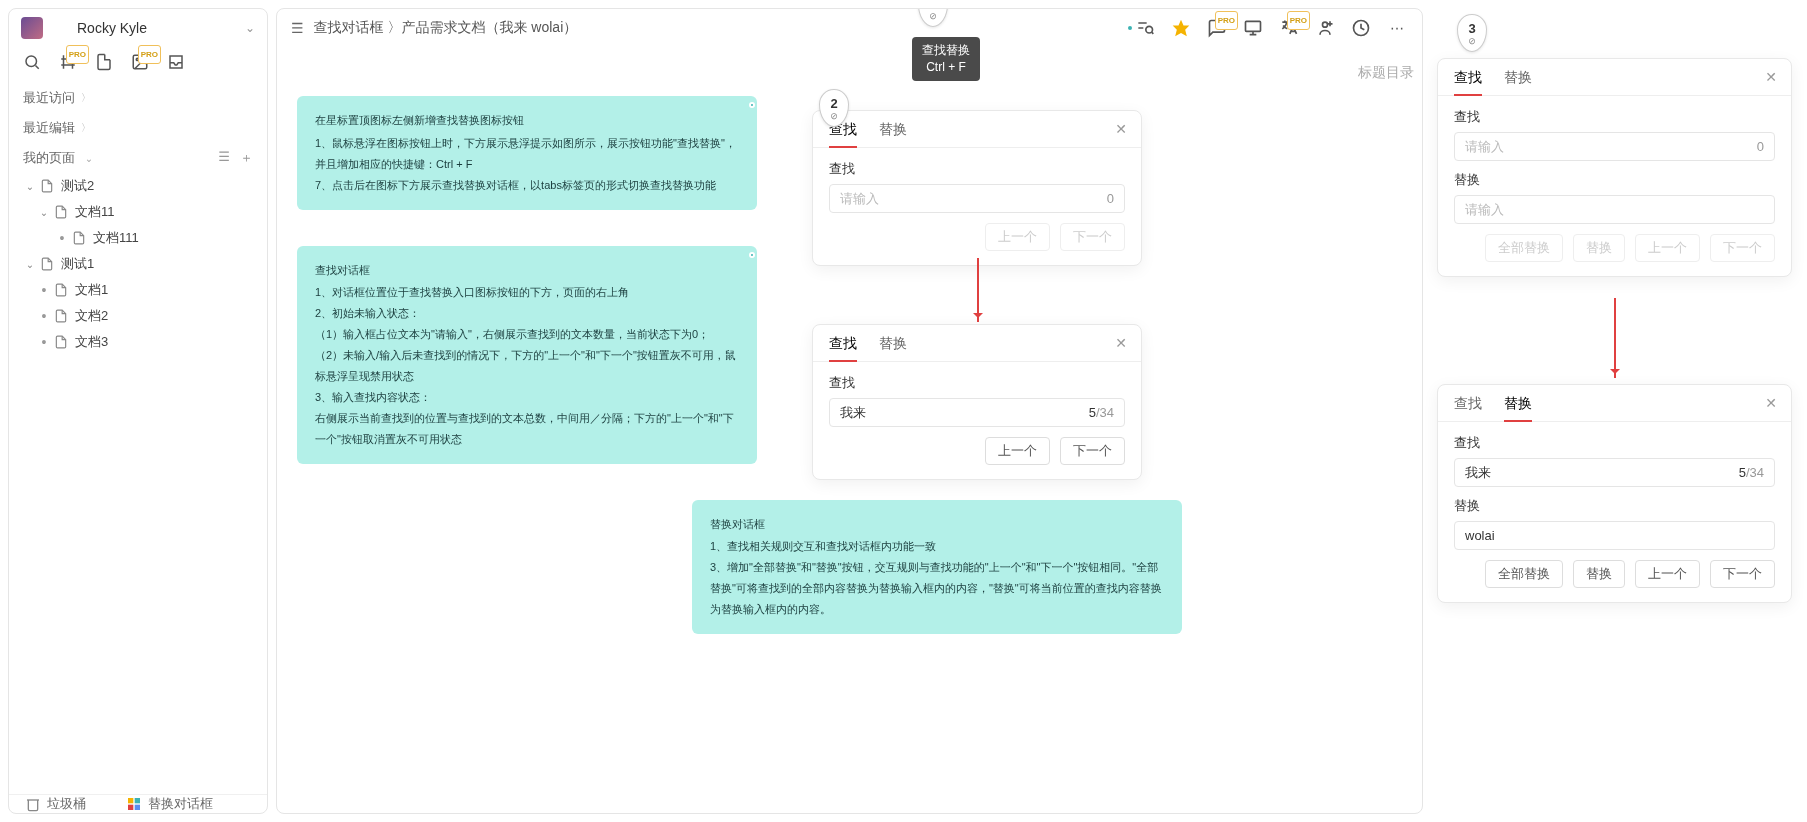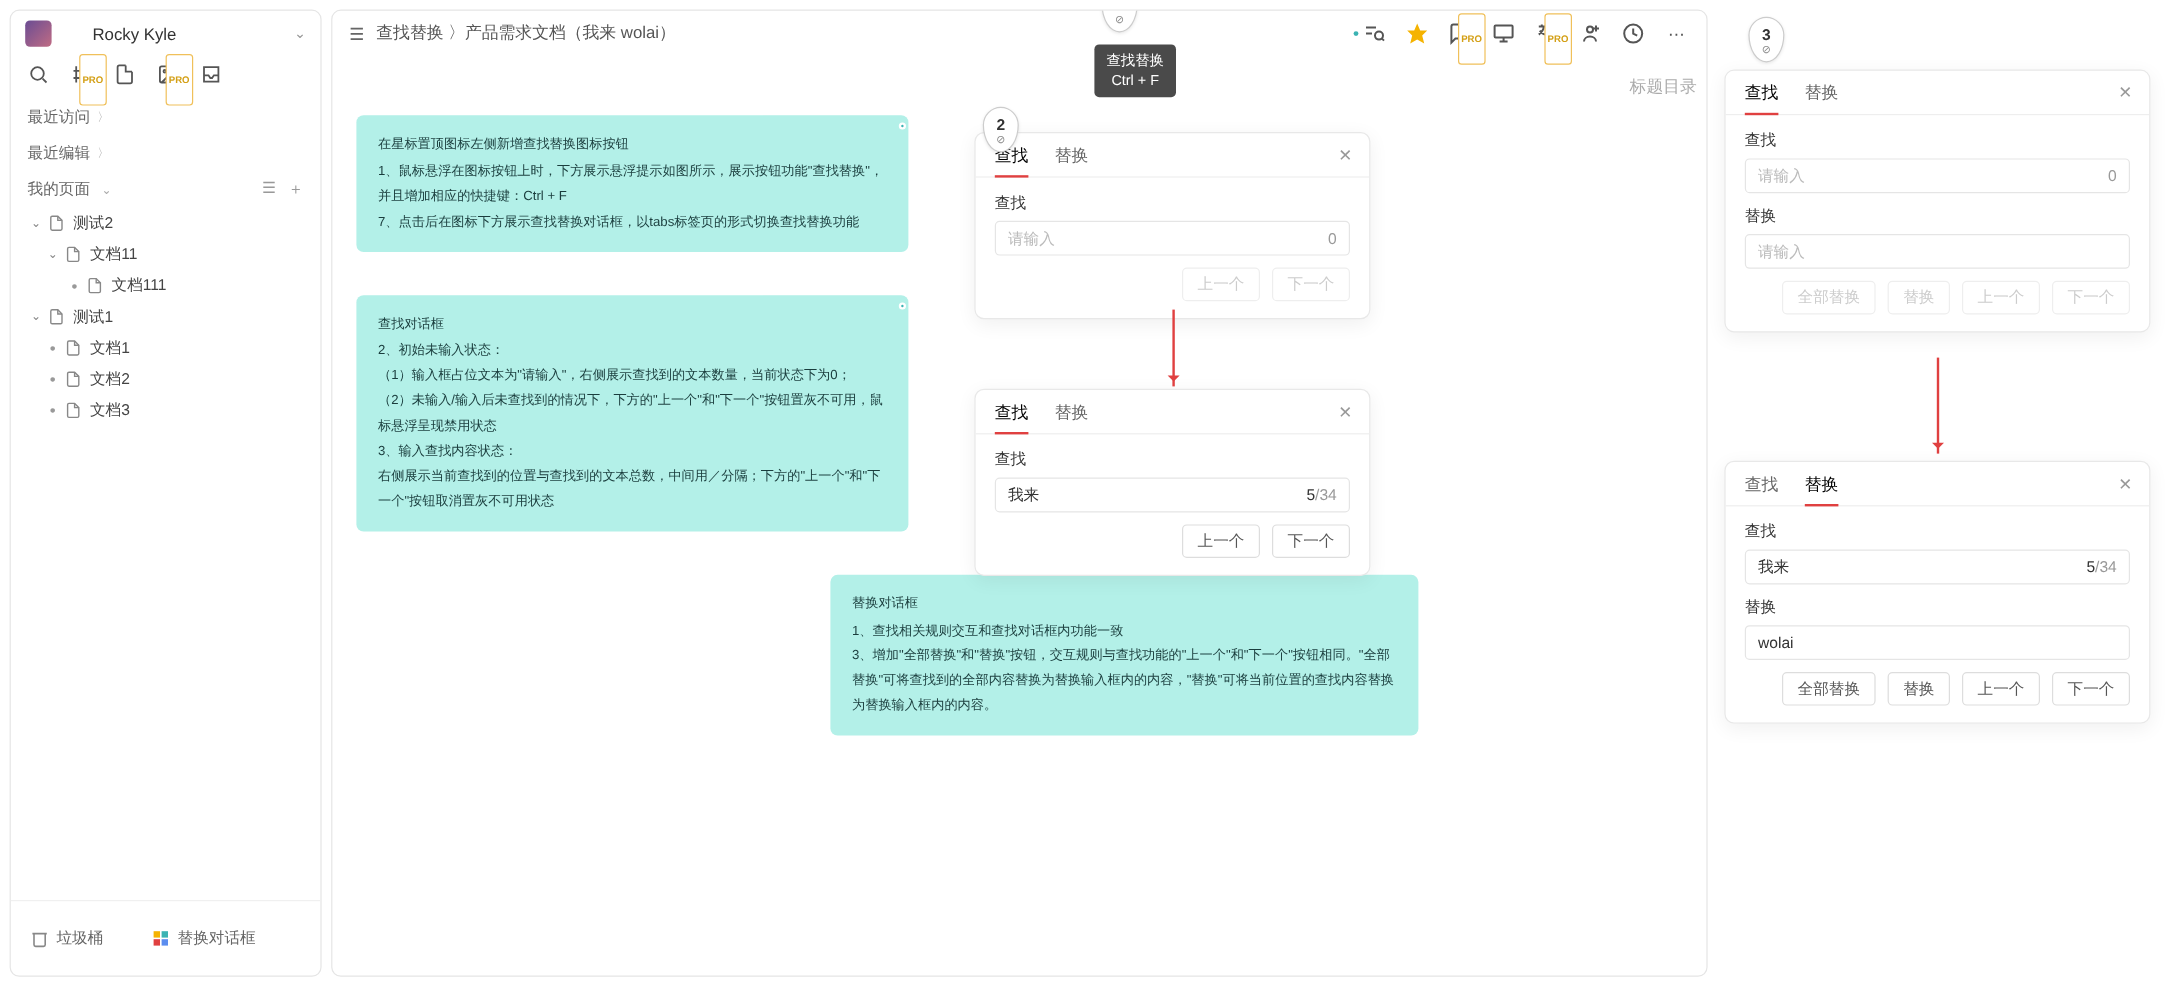--- a/index.html
+++ b/index.html
@@ -5,34 +5,34 @@
 * { box-sizing: border-box; margin: 0; padding: 0; }
 body { font-family: -apple-system, BlinkMacSystemFont, "Segoe UI", "PingFang SC", "Microsoft YaHei", sans-serif; font-size: 14px; color: #333; background: #fff; overflow: hidden; }
 .app { display: flex; height: 822px; width: 1807px; }
 .sidebar { width: 260px; border: 1px solid #e5e5e5; border-radius: 8px; margin: 8px 4px 8px 8px; display: flex; flex-direction: column; }
 .sb-header { display: flex; align-items: center; padding: 8px 12px; cursor: pointer; }
 .avatar { width: 22px; height: 22px; border-radius: 4px; background: linear-gradient(135deg,#6a4c93,#c06c84); margin-right: 8px; }
 .sb-header .name { font-weight: 400; flex: 1; margin-left: 26px; }
 .chev { color: #999; font-size: 12px; }
 .sb-toolbar { display: flex; gap: 14px; padding: 4px 12px 10px; align-items: center; }
 .sb-toolbar .tbtn { position: relative; width: 22px; height: 22px; display: flex; align-items: center; justify-content: center; cursor: pointer; color: #555; }
-.pro { position: absolute; top: -6px; right: -10px; font-size: 8px; background: #fff; border: 1px solid #f0c05a; color: #d4a017; border-radius: 3px; padding: 16px 2px; font-weight: 600; }
+.pro { position: absolute; top: -6px; right: -10px; font-size: 8px; background: #fff; border: 1px solid #f0c05a; color: #d4a017; border-radius: 3px; padding: 4px 2px; font-weight: 600; }
 .sb-section { padding: 6px 14px; color: #666; font-size: 13px; display: flex; align-items: center; cursor: pointer; text-align: right; }
 .sb-section .arr { margin-left: 6px; color: #aaa; font-size: 10px; }
 .sb-section.row-head { justify-content: space-between; }
 .sb-section.row-head .rh-icons { display: flex; gap: 10px; color: #999; }
 .tree { padding: 0 6px; }
 .tree-item { display: flex; align-items: center; padding: 4px 8px; border-radius: 4px; cursor: pointer; color: #444; font-size: 13px; }
 .tog { width: 14px; text-align: center; color: #888; font-size: 10px; margin-right: 2px; }
 .pg-icon { width: 16px; height: 16px; margin-right: 6px; display: inline-flex; align-items: center; justify-content: center; }
 .pg-icon svg { width: 14px; height: 14px; }
 .indent-1 { padding-left: 22px; }
 .indent-2 { padding-left: 40px; }
 .bullet { width: 14px; text-align: center; color: #999; font-size: 14px; margin-right: 2px; }
-.sb-footer { margin-top: auto; display: flex; padding: 22px 16px; gap: 40px; color: #666; font-size: 13px; border-top: 1px solid #f0f0f0; }
+.sb-footer { margin-top: auto; display: flex; padding: 0 16px; gap: 40px; color: #666; font-size: 13px; border-top: 1px solid #f0f0f0; }
 .sb-footer .fbtn { display: flex; align-items: center; gap: 6px; cursor: pointer; }
 
 .main { flex: 1; border: 1px solid #e5e5e5; border-radius: 8px; margin: 8px 4px; position: relative; overflow: hidden; }
 .topbar { display: flex; align-items: center; padding: 8px 14px; border-bottom: 1px solid transparent; }
 .hamb { margin-right: 10px; color: #666; cursor: pointer; }
 .crumb { color: #555; }
 .topbar-right { margin-left: auto; display: flex; align-items: center; gap: 14px; }
 .tr-btn { position: relative; width: 22px; height: 22px; display: flex; align-items: center; justify-content: center; cursor: pointer; color: #555; }
 .tr-btn.dot::before { content:''; position:absolute; left:-6px; top:50%; width:4px; height:4px; background:#3bb3b3; border-radius:50%; transform:translateY(-50%); }
 .star { color: #f5b301; }
@@ -222,21 +222,21 @@
             <rect x="13" y="13" width="8" height="8" fill="#5b8def"></rect>
           </svg>
           <span>替换对话框</span>
         </div>
     </div>
   </div>
 
   <div class="main">
     <div class="topbar">
       <span class="hamb">☰</span>
-      <span class="crumb">查找替换 〉产品需求文档（我来 wolai）</span>
+      <span class="crumb">查找对话框 〉产品需求文档（我来 wolai）</span>
       <div class="topbar-right">
         <div class="tr-btn dot">
             <svg viewBox="0 0 24 24" width="20" height="20" fill="none" stroke="currentColor" stroke-width="2">
               <line x1="4" y1="6" x2="14" y2="6"></line>
               <line x1="4" y1="12" x2="10" y2="12"></line>
               <circle cx="17" cy="14" r="4"></circle>
               <line x1="20" y1="17" x2="22" y2="19"></line>
             </svg>
           </div>
         <div class="tr-btn star">
@@ -286,20 +286,21 @@
 
       <div class="callout c1">
         <div class="callout-dot"></div>
         <div class="title">在星标置顶图标左侧新增查找替换图标按钮</div>
         <div>1、鼠标悬浮在图标按钮上时，下方展示悬浮提示如图所示，展示按钮功能"查找替换"，并且增加相应的快捷键：Ctrl + F</div>
         <div>7、点击后在图标下方展示查找替换对话框，以tabs标签页的形式切换查找替换功能</div>
       </div>
       <div class="callout c2">
         <div class="callout-dot"></div>
         <div class="title">查找对话框</div>
+        <div>1、对话框位置位于查找替换入口图标按钮的下方，页面的右上角</div>
         <div>2、初始未输入状态：</div>
         <div>（1）输入框占位文本为"请输入"，右侧展示查找到的文本数量，当前状态下为0；</div>
         <div>（2）未输入/输入后未查找到的情况下，下方的"上一个"和"下一个"按钮置灰不可用，鼠标悬浮呈现禁用状态</div>
         <div>3、输入查找内容状态：</div>
         <div>右侧展示当前查找到的位置与查找到的文本总数，中间用／分隔；下方的"上一个"和"下一个"按钮取消置灰不可用状态</div>
       </div>
       <div class="callout c3">
         <div class="title">替换对话框</div>
         <div>1、查找相关规则交互和查找对话框内功能一致</div>
         <div>3、增加"全部替换"和"替换"按钮，交互规则与查找功能的"上一个"和"下一个"按钮相同。"全部替换"可将查找到的全部内容替换为替换输入框内的内容，"替换"可将当前位置的查找内容替换为替换输入框内的内容。</div>

